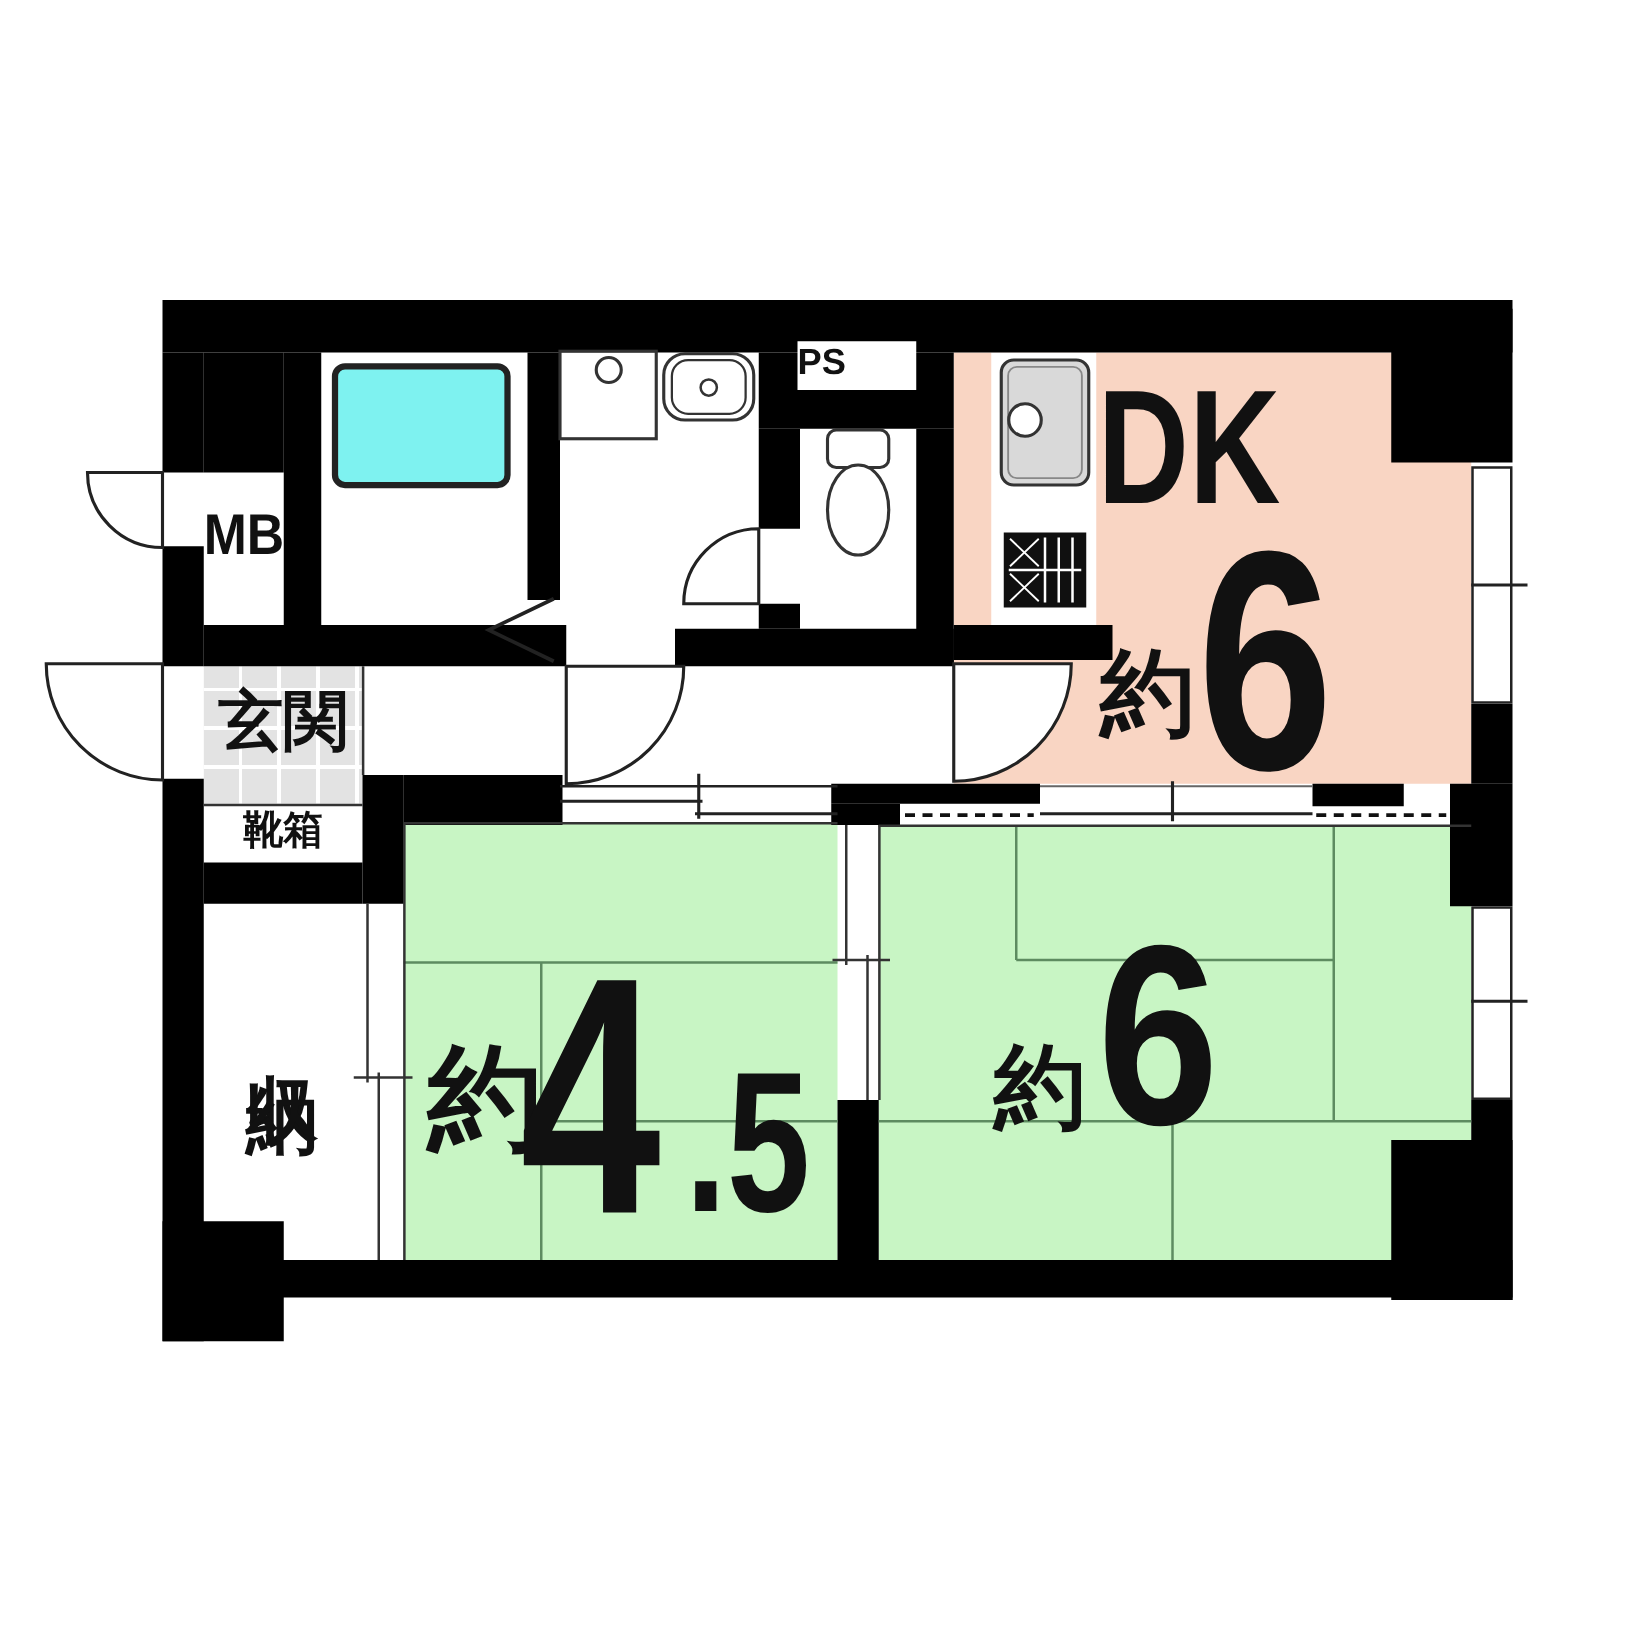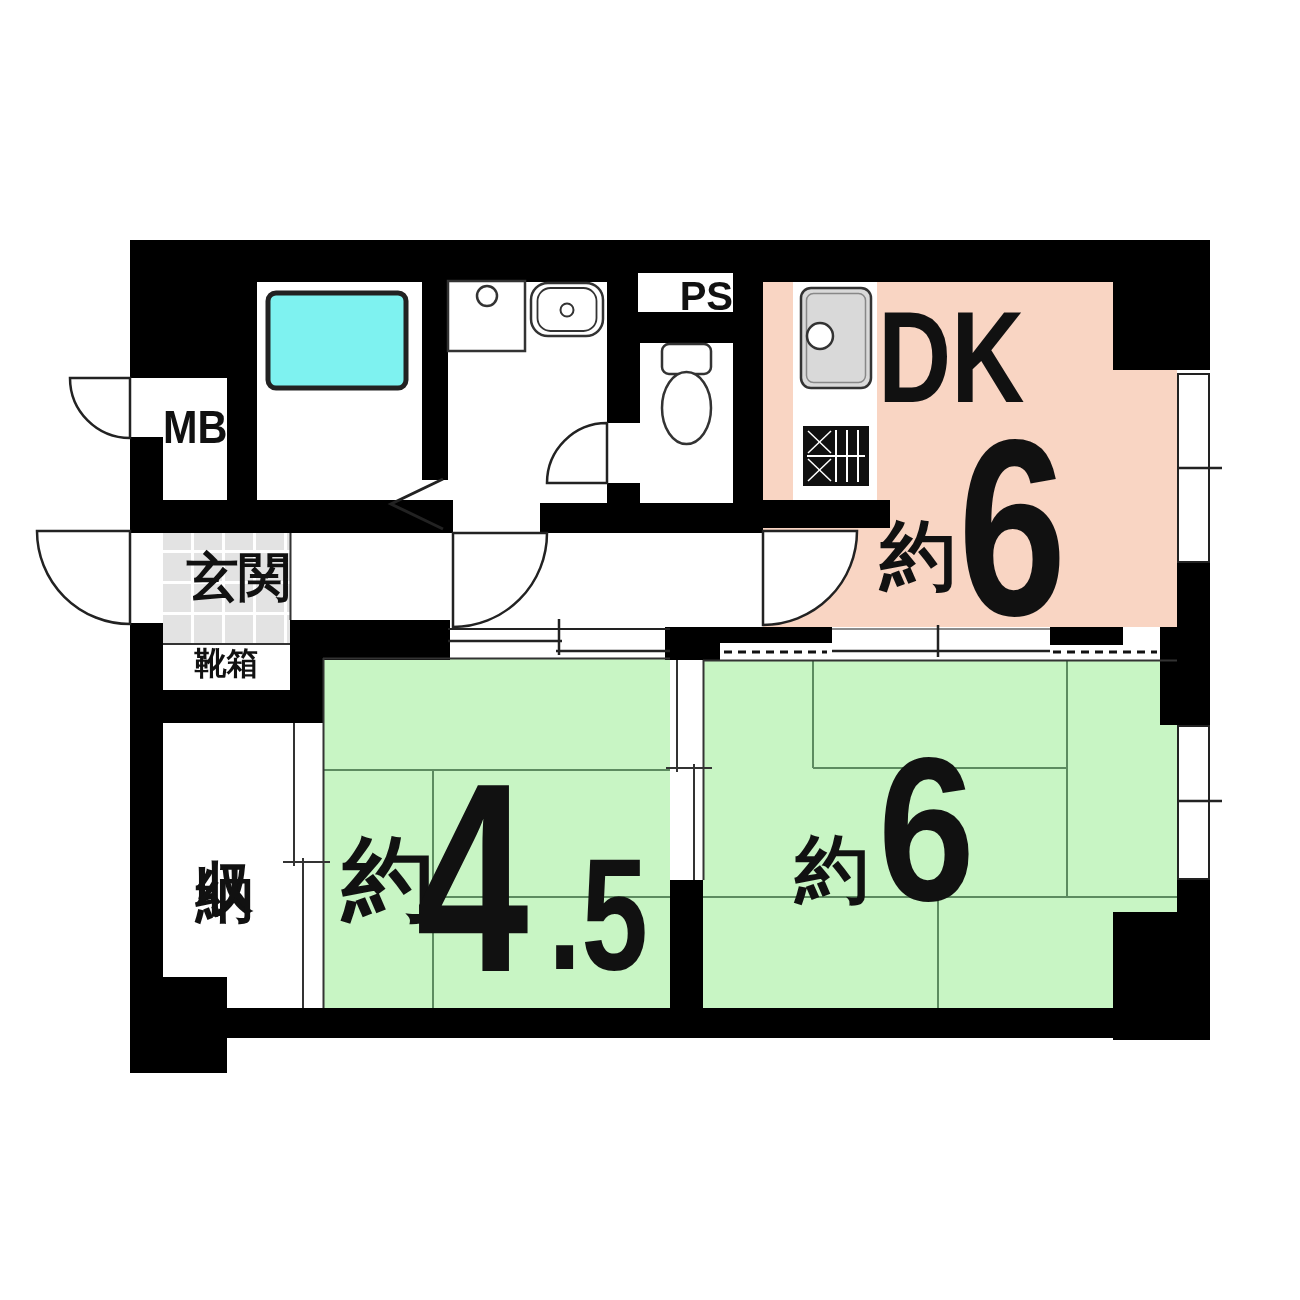--- a/index.html
+++ b/index.html
@@ -154,22 +154,22 @@
       <line x1="666" y1="768" x2="712" y2="768"></line>
     </g>
 
     <g stroke="#222" stroke-width="2.5">
       <line x1="1177" y1="468" x2="1222" y2="468"></line>
       <line x1="1177" y1="801" x2="1222" y2="801"></line>
     </g>
   </svg>
 
   <div class="lbl" style="left:163px;top:404px;width:64px;text-align:center;font-size:46px;transform:scaleX(0.9);">MB</div>
-  <div class="lbl" style="left:638px;top:276px;width:95px;text-align:right;font-size:40px;">PS</div>
-  <div class="lbl cjk" style="left:178px;top:551px;width:121px;text-align:center;font-size:52px;">玄関</div>
+  <div class="lbl" style="left:638px;top:276px;width:95px;text-align:left;font-size:29px;">PS</div>
+  <div class="lbl cjk" style="left:166px;top:551px;width:121px;text-align:center;font-size:52px;">玄関</div>
   <div class="lbl cjk" style="left:163px;top:647px;width:127px;text-align:center;font-size:32px;">靴箱</div>
   <div class="lbl cjk" style="left:196px;top:812px;font-size:58px;writing-mode:vertical-rl;letter-spacing:10px;">収納</div>
 
   <div class="lbl" style="left:878px;top:292px;font-size:130px;transform:scaleX(0.78);">DK</div>
   <div class="lbl cjk" style="left:880px;top:518px;font-size:76px;">約</div>
   <div class="lbl" style="left:958px;top:404px;font-size:250px;transform:scaleX(0.78);">6</div>
 
   <div class="lbl cjk" style="left:342px;top:833px;font-size:92px;">約</div>
   <div class="lbl" style="left:416px;top:743px;font-size:270px;transform:scaleX(0.75);">4</div>
   <div class="lbl" style="left:548px;top:834px;font-size:160px;transform:scaleX(0.75);">.5</div>

